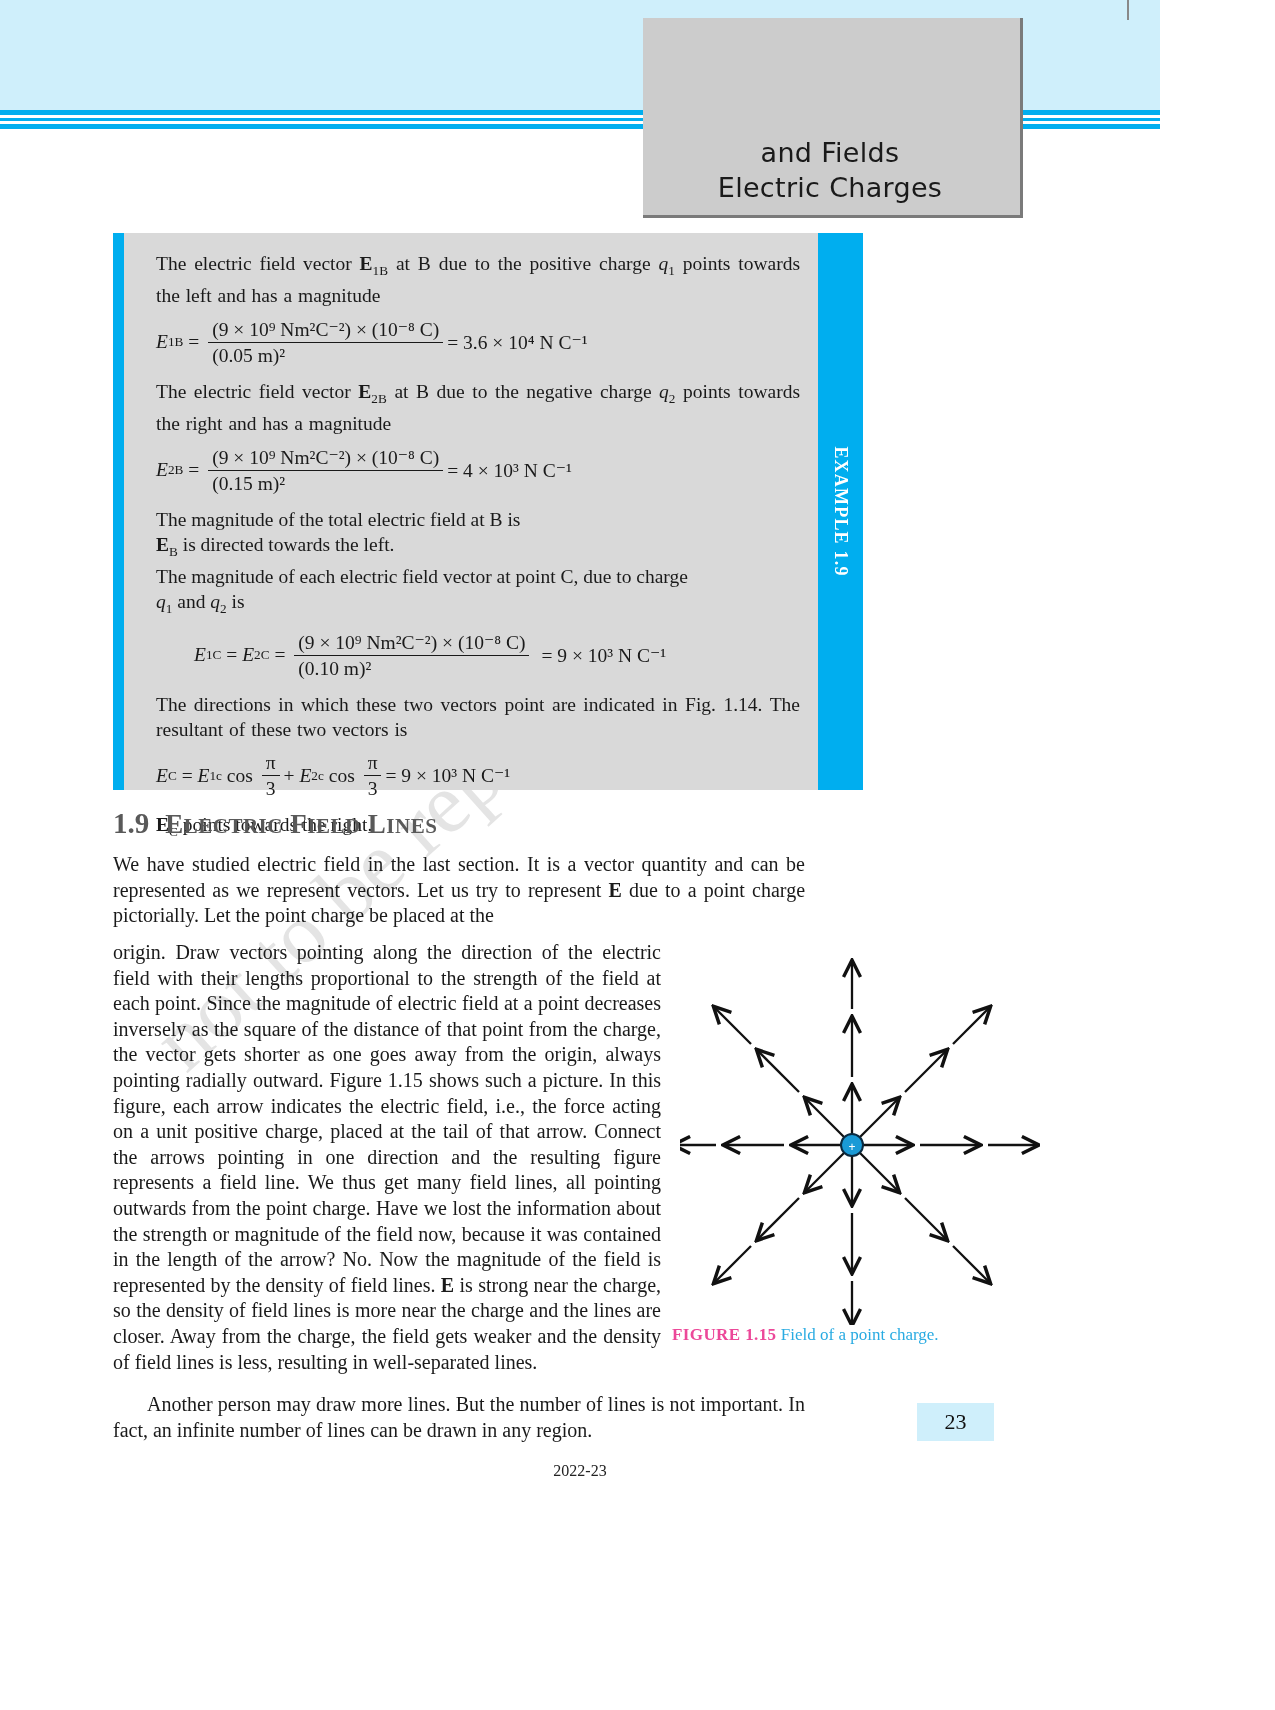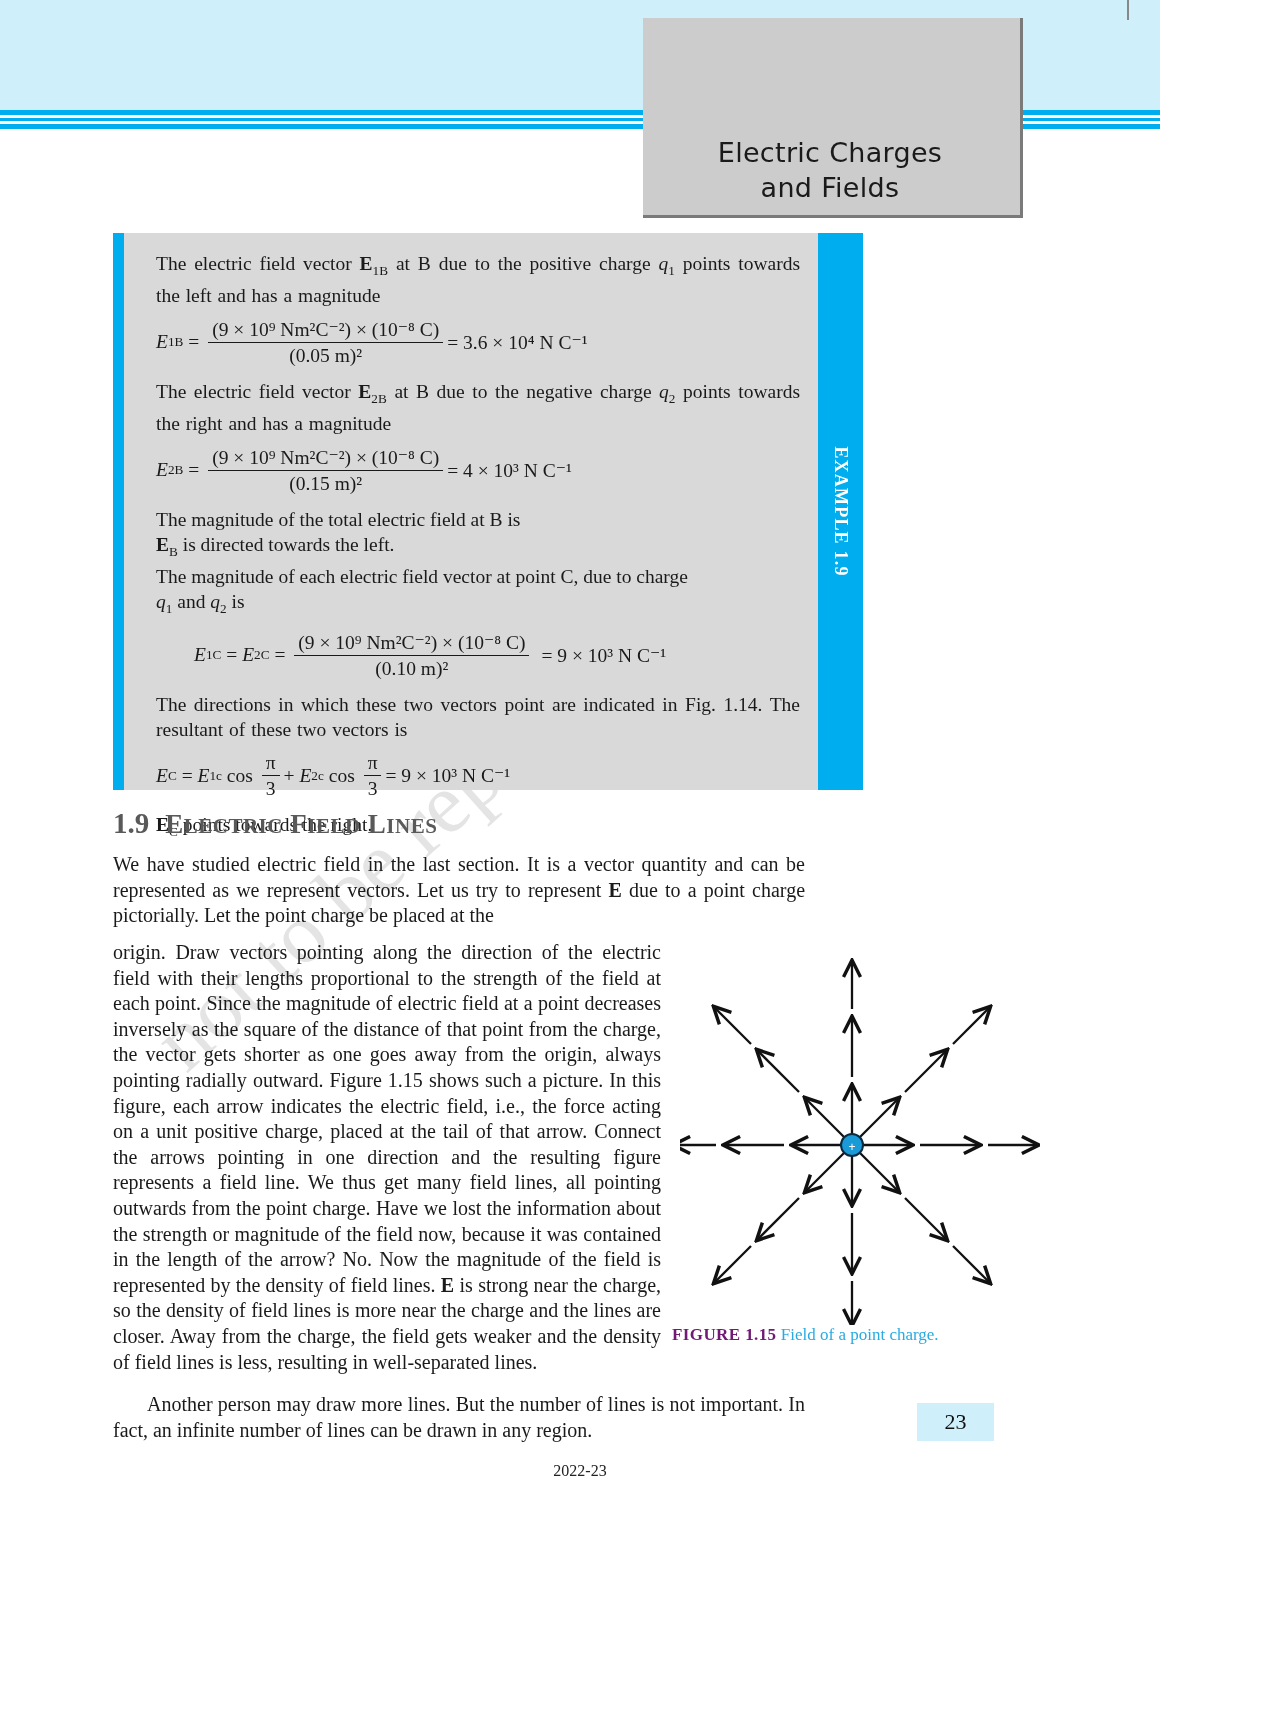--- a/index.html
+++ b/index.html
@@ -182,21 +182,21 @@
   }
   .eq-row {
     display: inline-flex;
     align-items: center;
     vertical-align: middle;
   }
   .frac {
     display: inline-flex;
     flex-direction: column;
     vertical-align: middle;
-    text-align: center;
+    text-align: left;
     margin: 0 4px;
   }
   .frac .num {
     padding: 0 4px 1px 4px;
     border-bottom: 1.4px solid #1a1a1a;
     white-space: nowrap;
   }
   .frac .den {
     padding: 2px 4px 0 4px;
     white-space: nowrap;
@@ -263,21 +263,21 @@
   }
   #figure-caption {
     position: absolute;
     left: 672px; top: 1325px;
     width: 400px;
     font-size: 17px;
     color: #29abe2;
     z-index: 3;
     white-space: nowrap;
   }
-  #figure-caption b { color: #701a75; letter-spacing: 0.4px; }
+  #figure-caption b { color: #ec4899; letter-spacing: 0.4px; }
 
   
   #page-number-box {
     position: absolute;
     left: 917px; top: 1403px;
     width: 77px; height: 38px;
     background: #cfeffb;
     display: flex;
     align-items: center;
     justify-content: center;
@@ -302,22 +302,22 @@
 
 <div id="top-banner"></div>
 <div id="top-banner-rule-a"></div>
 <div id="top-banner-rule-b"></div>
 <div id="top-banner-rule-c"></div>
 <div id="top-banner-right-fill"></div>
 <div id="page-right-edge"></div>
 
 <div id="chapter-title-box"></div>
 <div id="chapter-title-text">
+  <div>and Fields</div>
   <div>Electric Charges</div>
-  <div>and Fields</div>
 </div>
 
 <div id="watermark">
   <span class="wm1">NCERT</span>
   <span class="wm2">not to be republished</span>
 </div>
 
 <div id="example-wrap">
   <div id="example-bar-left"></div>
 

